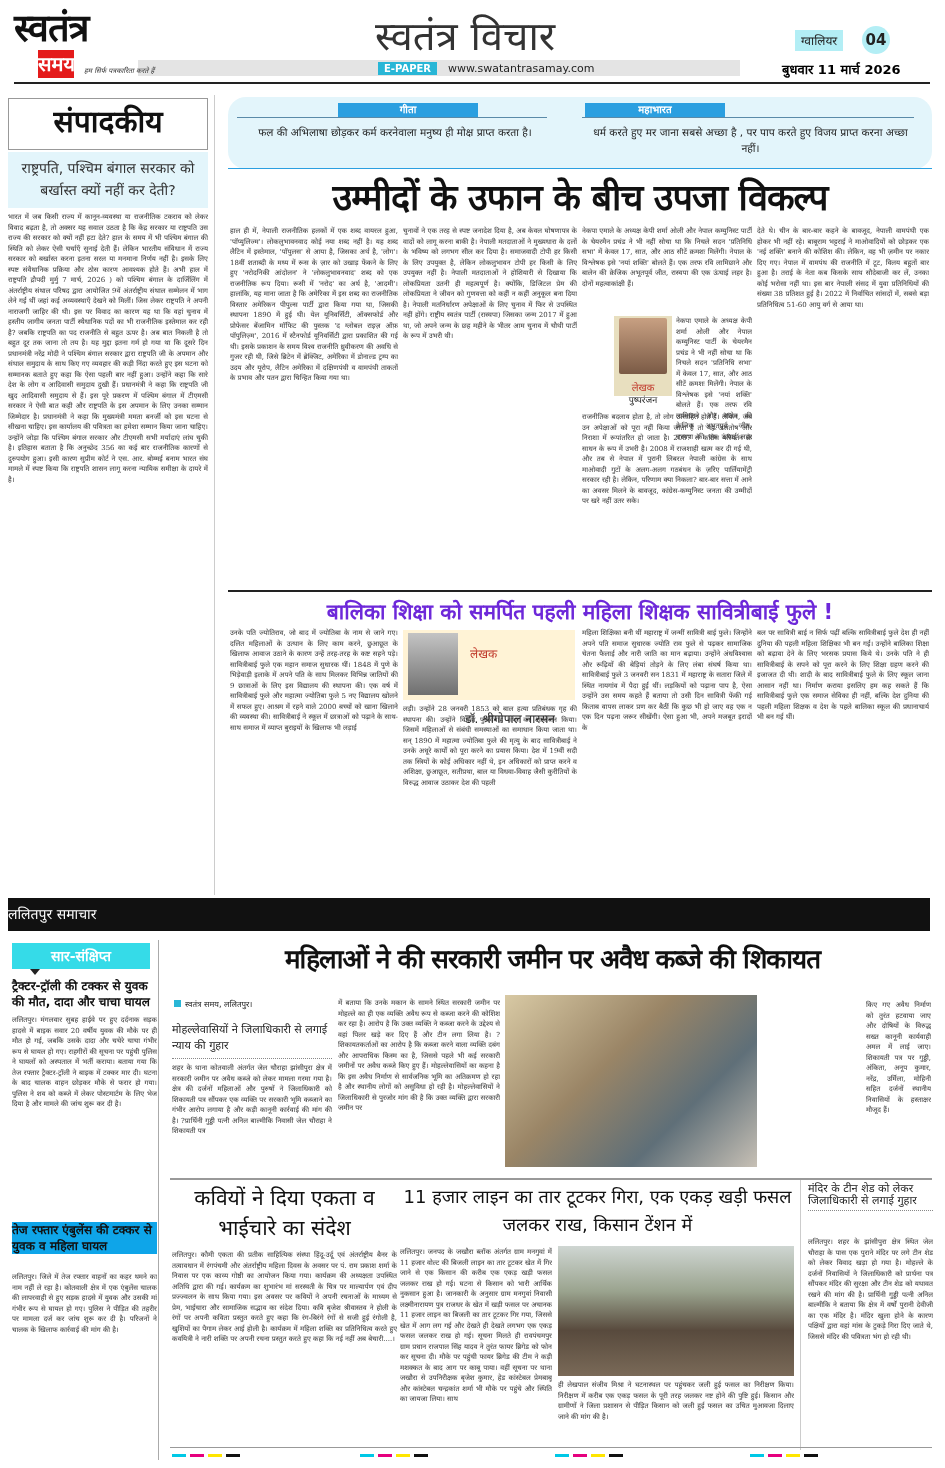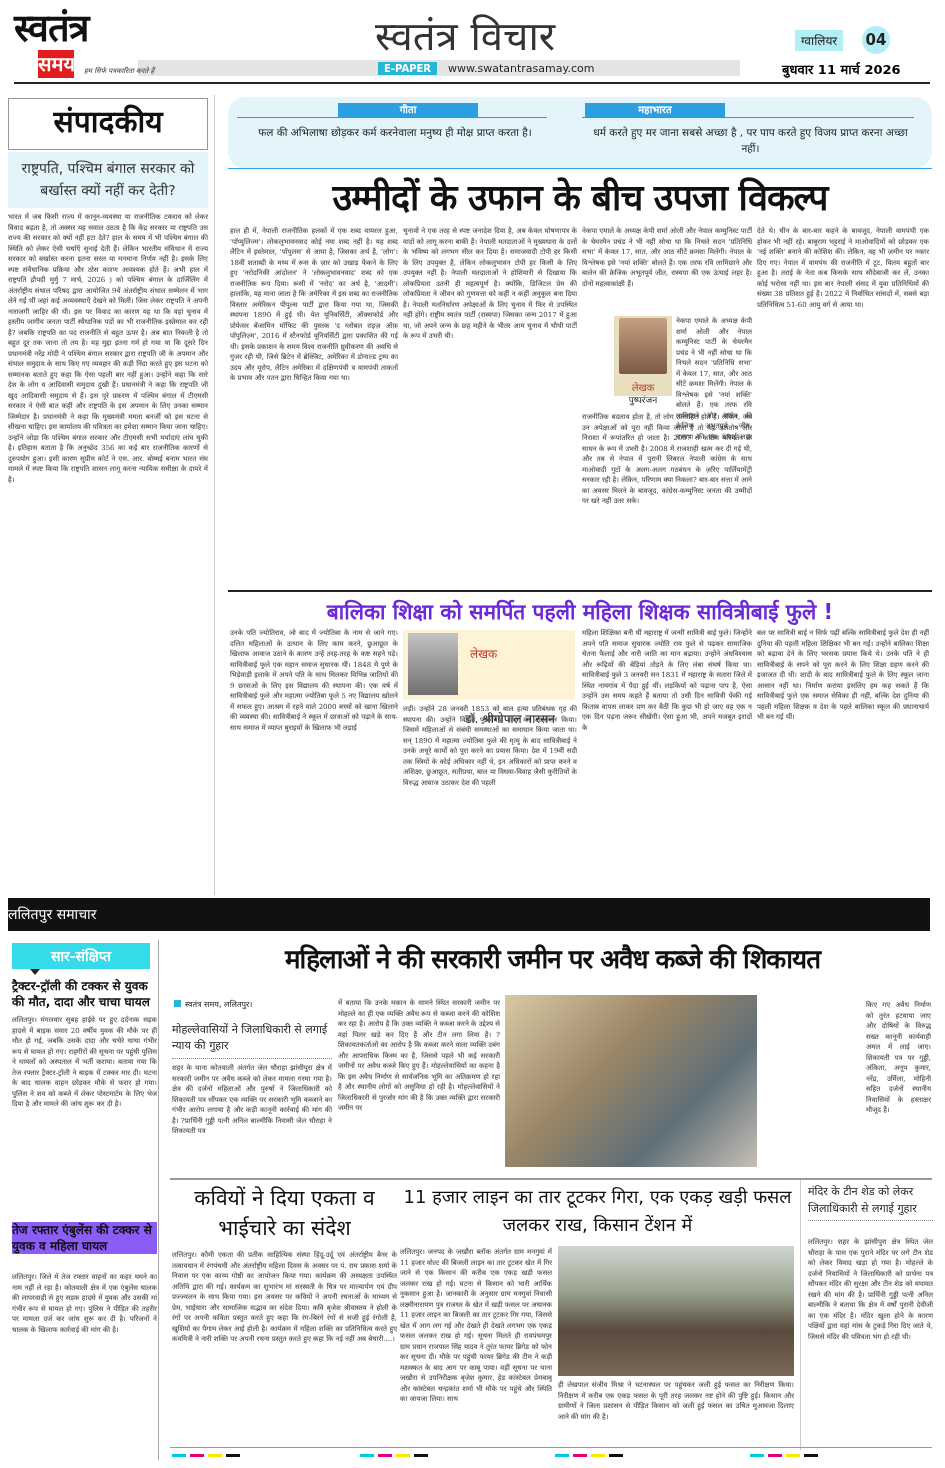--- a/index.html
+++ b/index.html
@@ -57,39 +57,39 @@
 #authname2{left:465px;top:710px;font-size:12px;color:#222}
 #c6{left:403px;top:704px;width:174px;height:186px}
 #c7{left:582px;top:628px;width:170px;height:262px}
 #c8{left:757px;top:628px;width:172px;height:262px}
 
 #band{left:8px;top:898px;width:922px;height:33px;background:#111;color:#fff;text-align:left;font-size:14px;line-height:33px}
 #sarbox{left:12px;top:943px;width:138px;height:26px;background:#35dbe8;color:#fff;text-align:center;font-size:14px;line-height:26px;font-weight:bold}
 #sarrow{left:30px;top:969px;width:0;height:0;border-left:5px solid transparent;border-right:5px solid transparent;border-top:6px solid #222}
 #s1head{left:12px;top:978px;width:145px;font-size:12px;line-height:16px;font-weight:bold;color:#111}
 #s1body{left:12px;top:1015px;width:145px;height:218px}
-#s2head{left:12px;top:1222px;width:145px;font-size:12px;line-height:16px;font-weight:bold;color:#111;background:#8b5cf6}
+#s2head{left:12px;top:1222px;width:145px;font-size:12px;line-height:16px;font-weight:bold;color:#111;background:#0ea5e9}
 #s2body{left:12px;top:1272px;width:145px;height:185px}
 #vline2{left:158px;top:940px;width:1px;height:520px;background:#aaa}
 #lhead{left:170px;top:940px;width:765px;text-align:center;font-size:26px;font-weight:bold;color:#111;letter-spacing:-1px}
 #byline{left:185px;top:998px;font-size:8px;color:#222}
 #bydot{left:174px;top:1000px;width:7px;height:7px;background:#29b6d6}
 #sub1{left:172px;top:1022px;width:160px;font-size:11px;line-height:16px;color:#222;border-bottom:1px dotted #888;padding-bottom:4px}
 #l1{left:172px;top:1063px;width:160px;height:110px}
 #l2{left:338px;top:998px;width:162px;height:175px}
 #photo1{left:505px;top:995px;width:252px;height:172px;background:linear-gradient(135deg,#d8c9a4 0%,#9a8566 40%,#5f6f78 70%,#c7c0b5 100%)}
 #l3{left:866px;top:1000px;width:65px;height:170px}
 #rule3{left:170px;top:1178px;width:762px;height:2px;background:#999}
 #h3{left:172px;top:1183px;width:225px;text-align:center;font-size:21px;line-height:30px;color:#111}
 #l4{left:172px;top:1250px;width:225px;height:190px}
 #h4{left:400px;top:1183px;width:395px;text-align:center;font-size:18px;line-height:28px;color:#111}
 #l5{left:400px;top:1247px;width:152px;height:198px}
 #photo2{left:558px;top:1246px;width:236px;height:130px;background:linear-gradient(180deg,#cfd6d2 0%,#9aa38e 35%,#584a3d 65%,#7a6a58 100%)}
 #l6{left:558px;top:1380px;width:236px;height:62px}
-#h5{left:808px;top:1183px;width:125px;font-size:11px;line-height:17px;color:#222;border-bottom:1px dotted #888;padding-bottom:3px}
+#h5{left:808px;top:1183px;width:125px;font-size:11px;line-height:12px;color:#222;border-bottom:1px dotted #888;padding-bottom:3px}
 #l7{left:808px;top:1237px;width:125px;height:206px}
 #vline3{left:800px;top:1180px;width:1px;height:270px;background:#ccc}
 #rule4{left:170px;top:1447px;width:762px;height:1px;background:#999}
 .cmyk{top:1454px;height:3px;width:14px}
 </style>
 </head>
 <body>
 
 <div class="abs" id="logo1">स्वतंत्र</div>
 <div class="abs" id="logo2">समय</div>

